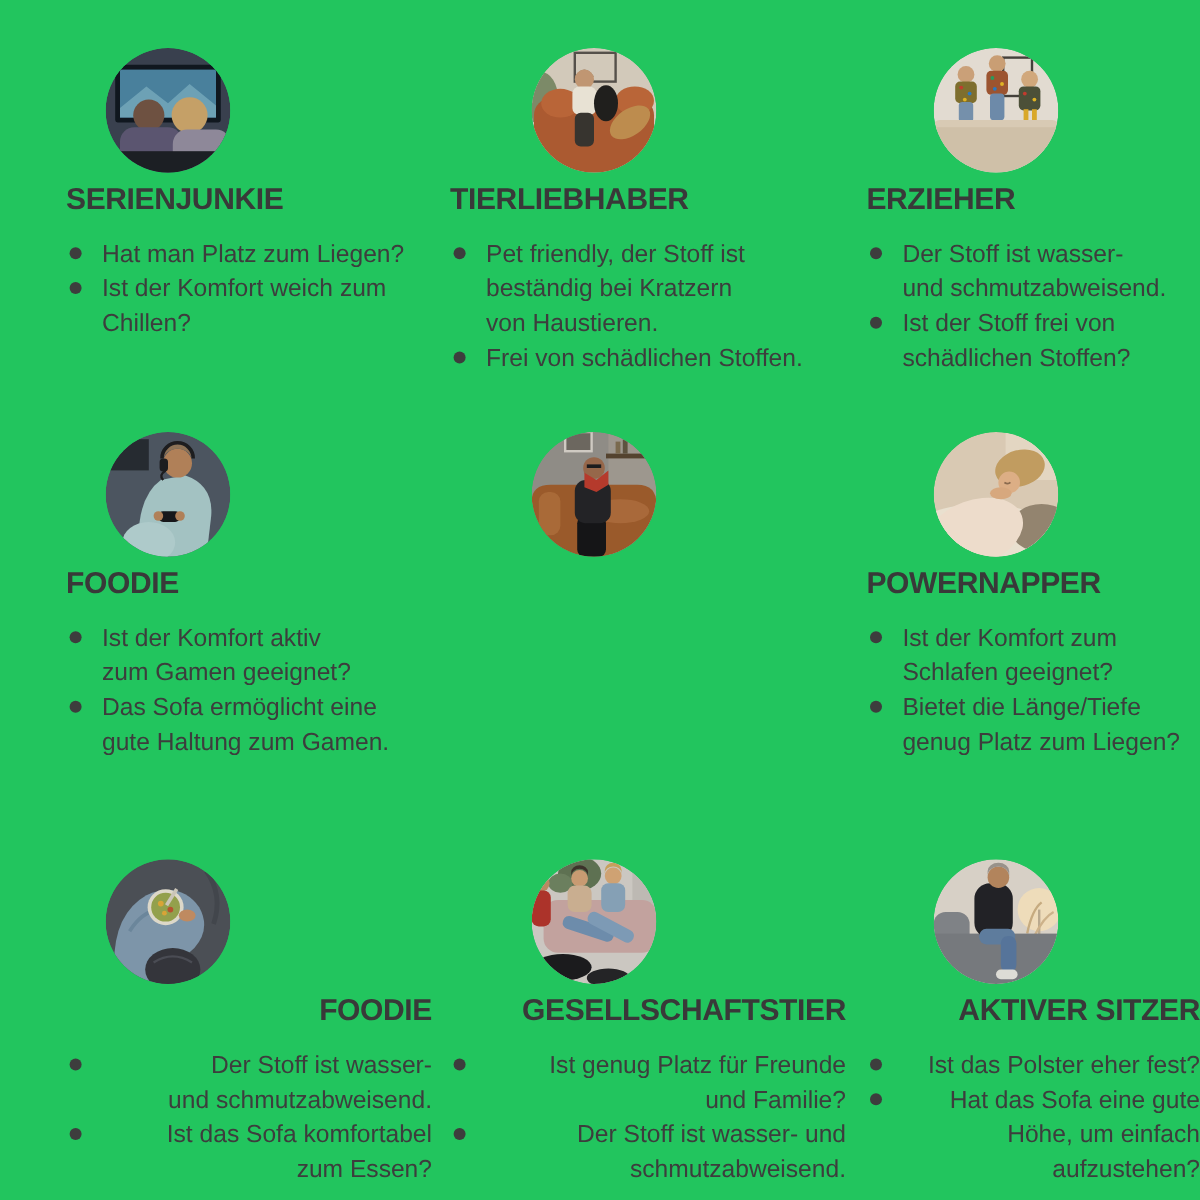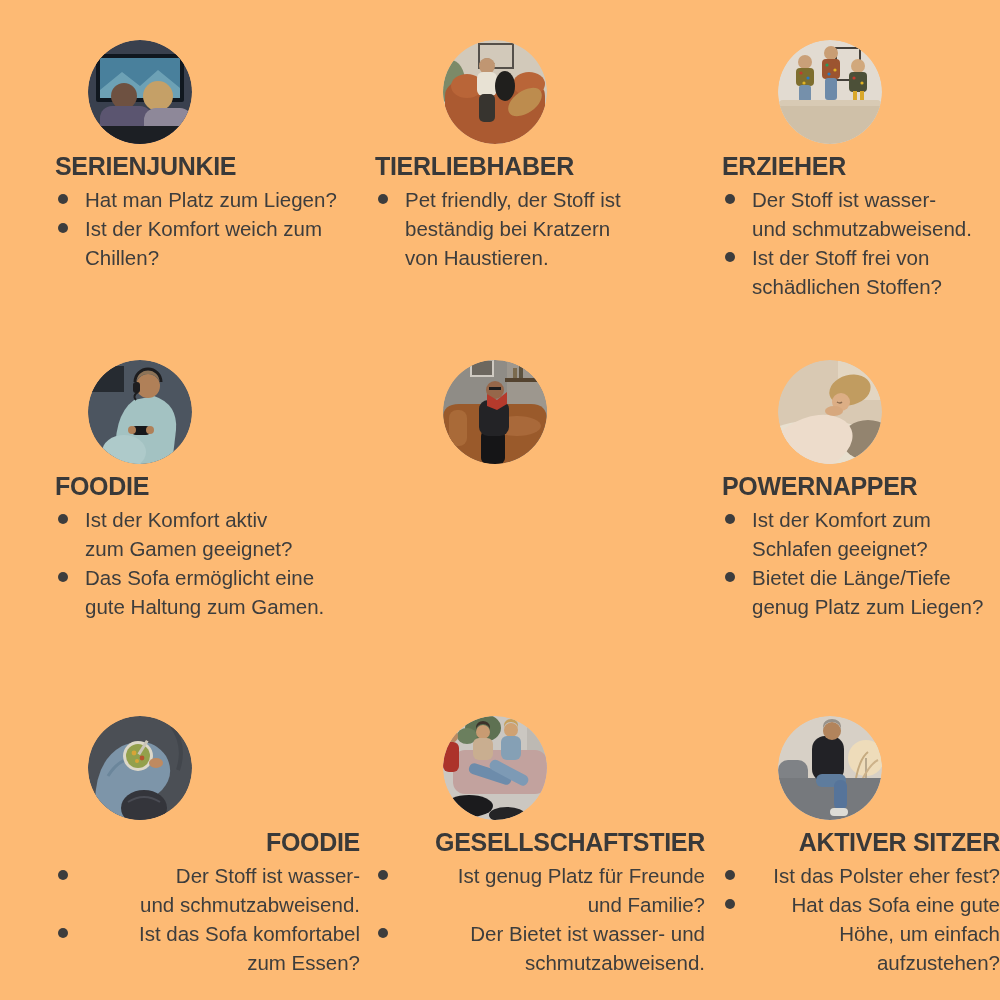--- a/index.html
+++ b/index.html
@@ -1,36 +1,36 @@
 <!DOCTYPE html>
 <html><head>
 <meta charset="utf-8">
 <style>
   html,body{margin:0;padding:0;background:#ffffff;}
   .canvas{
-    position:relative;width:1000px;height:1000px;background:#fdba74;
+    position:relative;width:1000px;height:1000px;background:#22c55e;
     overflow:hidden;font-family:"Liberation Sans",sans-serif;
   }
   .card{position:absolute;}
   .r1{top:40px;} .r2{top:360px;} .r3{top:716px;text-align:right;}
   .c1{left:55px;width:305px;}
   .c2{left:375px;width:330px;}
   .c3{left:722px;width:278px;}
   .photo{
     width:104px;height:104px;border-radius:50%;overflow:hidden;display:block;
   }
   .c1 .photo{margin-left:33px;}
   .c2 .photo{margin-left:68px;}
   .c3 .photo{margin-left:56px;}
   .photo svg{display:block;width:104px;height:104px;}
   h2.title{
     margin:9px 0 0 0;font-size:25px;line-height:27px;font-weight:700;
     color:#393939;letter-spacing:-0.3px;
   }
-  ul.bullets{list-style:none;margin:5px 0 0 0;padding:0;}
+  ul.bullets{list-style:none;margin:17px 0 0 0;padding:0;}
   ul.bullets li{
     position:relative;padding-left:30px;font-size:20.5px;line-height:29px;
     color:#3d3d3d;
   }
   .dot{
     position:absolute;left:3px;top:9px;width:10px;height:10px;
     border-radius:50%;background:#3d3d3d;
   }
   .bt{white-space:pre-line;}
 </style>
@@ -90,20 +90,21 @@
           <ellipse cx="62" cy="46" rx="10" ry="15" fill="#201f1d"></ellipse>
           <ellipse cx="82" cy="62" rx="19" ry="11" fill="#bd8c4e" transform="rotate(-35 82 62)"></ellipse>
         </g>
       </svg>
     </div>
     <h2 class="title">TIERLIEBHABER</h2>
     <ul class="bullets">
       <li><span class="dot"></span><span class="bt">Pet friendly, der Stoff ist
 beständig bei Kratzern
 von Haustieren.</span></li>
+      <li><span class="dot"></span><span class="bt">Frei von schädlichen Stoffen.</span></li>
     </ul>
   </section>
 
   <section class="card r1 c3">
     <div class="photo" aria-label="children-jumping-on-sofa">
       <svg viewBox="0 0 104 104">
         <defs>
             <clipPath id="cp3">
               <circle cx="52" cy="52" r="52"></circle>
             </clipPath>
@@ -296,21 +297,21 @@
           <rect x="50" y="42" width="42" height="11" rx="5" fill="#7d9ab5" transform="rotate(28 50 42)"></rect>
           <ellipse cx="26" cy="90" rx="24" ry="11" fill="#1b1b1d"></ellipse>
           <ellipse cx="64" cy="99" rx="18" ry="8" fill="#242426"></ellipse>
         </g>
       </svg>
     </div>
     <h2 class="title">GESELLSCHAFTSTIER</h2>
     <ul class="bullets">
       <li><span class="dot"></span><span class="bt">Ist genug Platz für Freunde
 und Familie?</span></li>
-      <li><span class="dot"></span><span class="bt">Der Bietet ist wasser- und
+      <li><span class="dot"></span><span class="bt">Der Stoff ist wasser- und
 schmutzabweisend.</span></li>
     </ul>
   </section>
 
   <section class="card r3 c3">
     <div class="photo" aria-label="man-sitting-upright-on-sofa">
       <svg viewBox="0 0 104 104">
         <defs>
             <clipPath id="cp9">
               <circle cx="52" cy="52" r="52"></circle>

